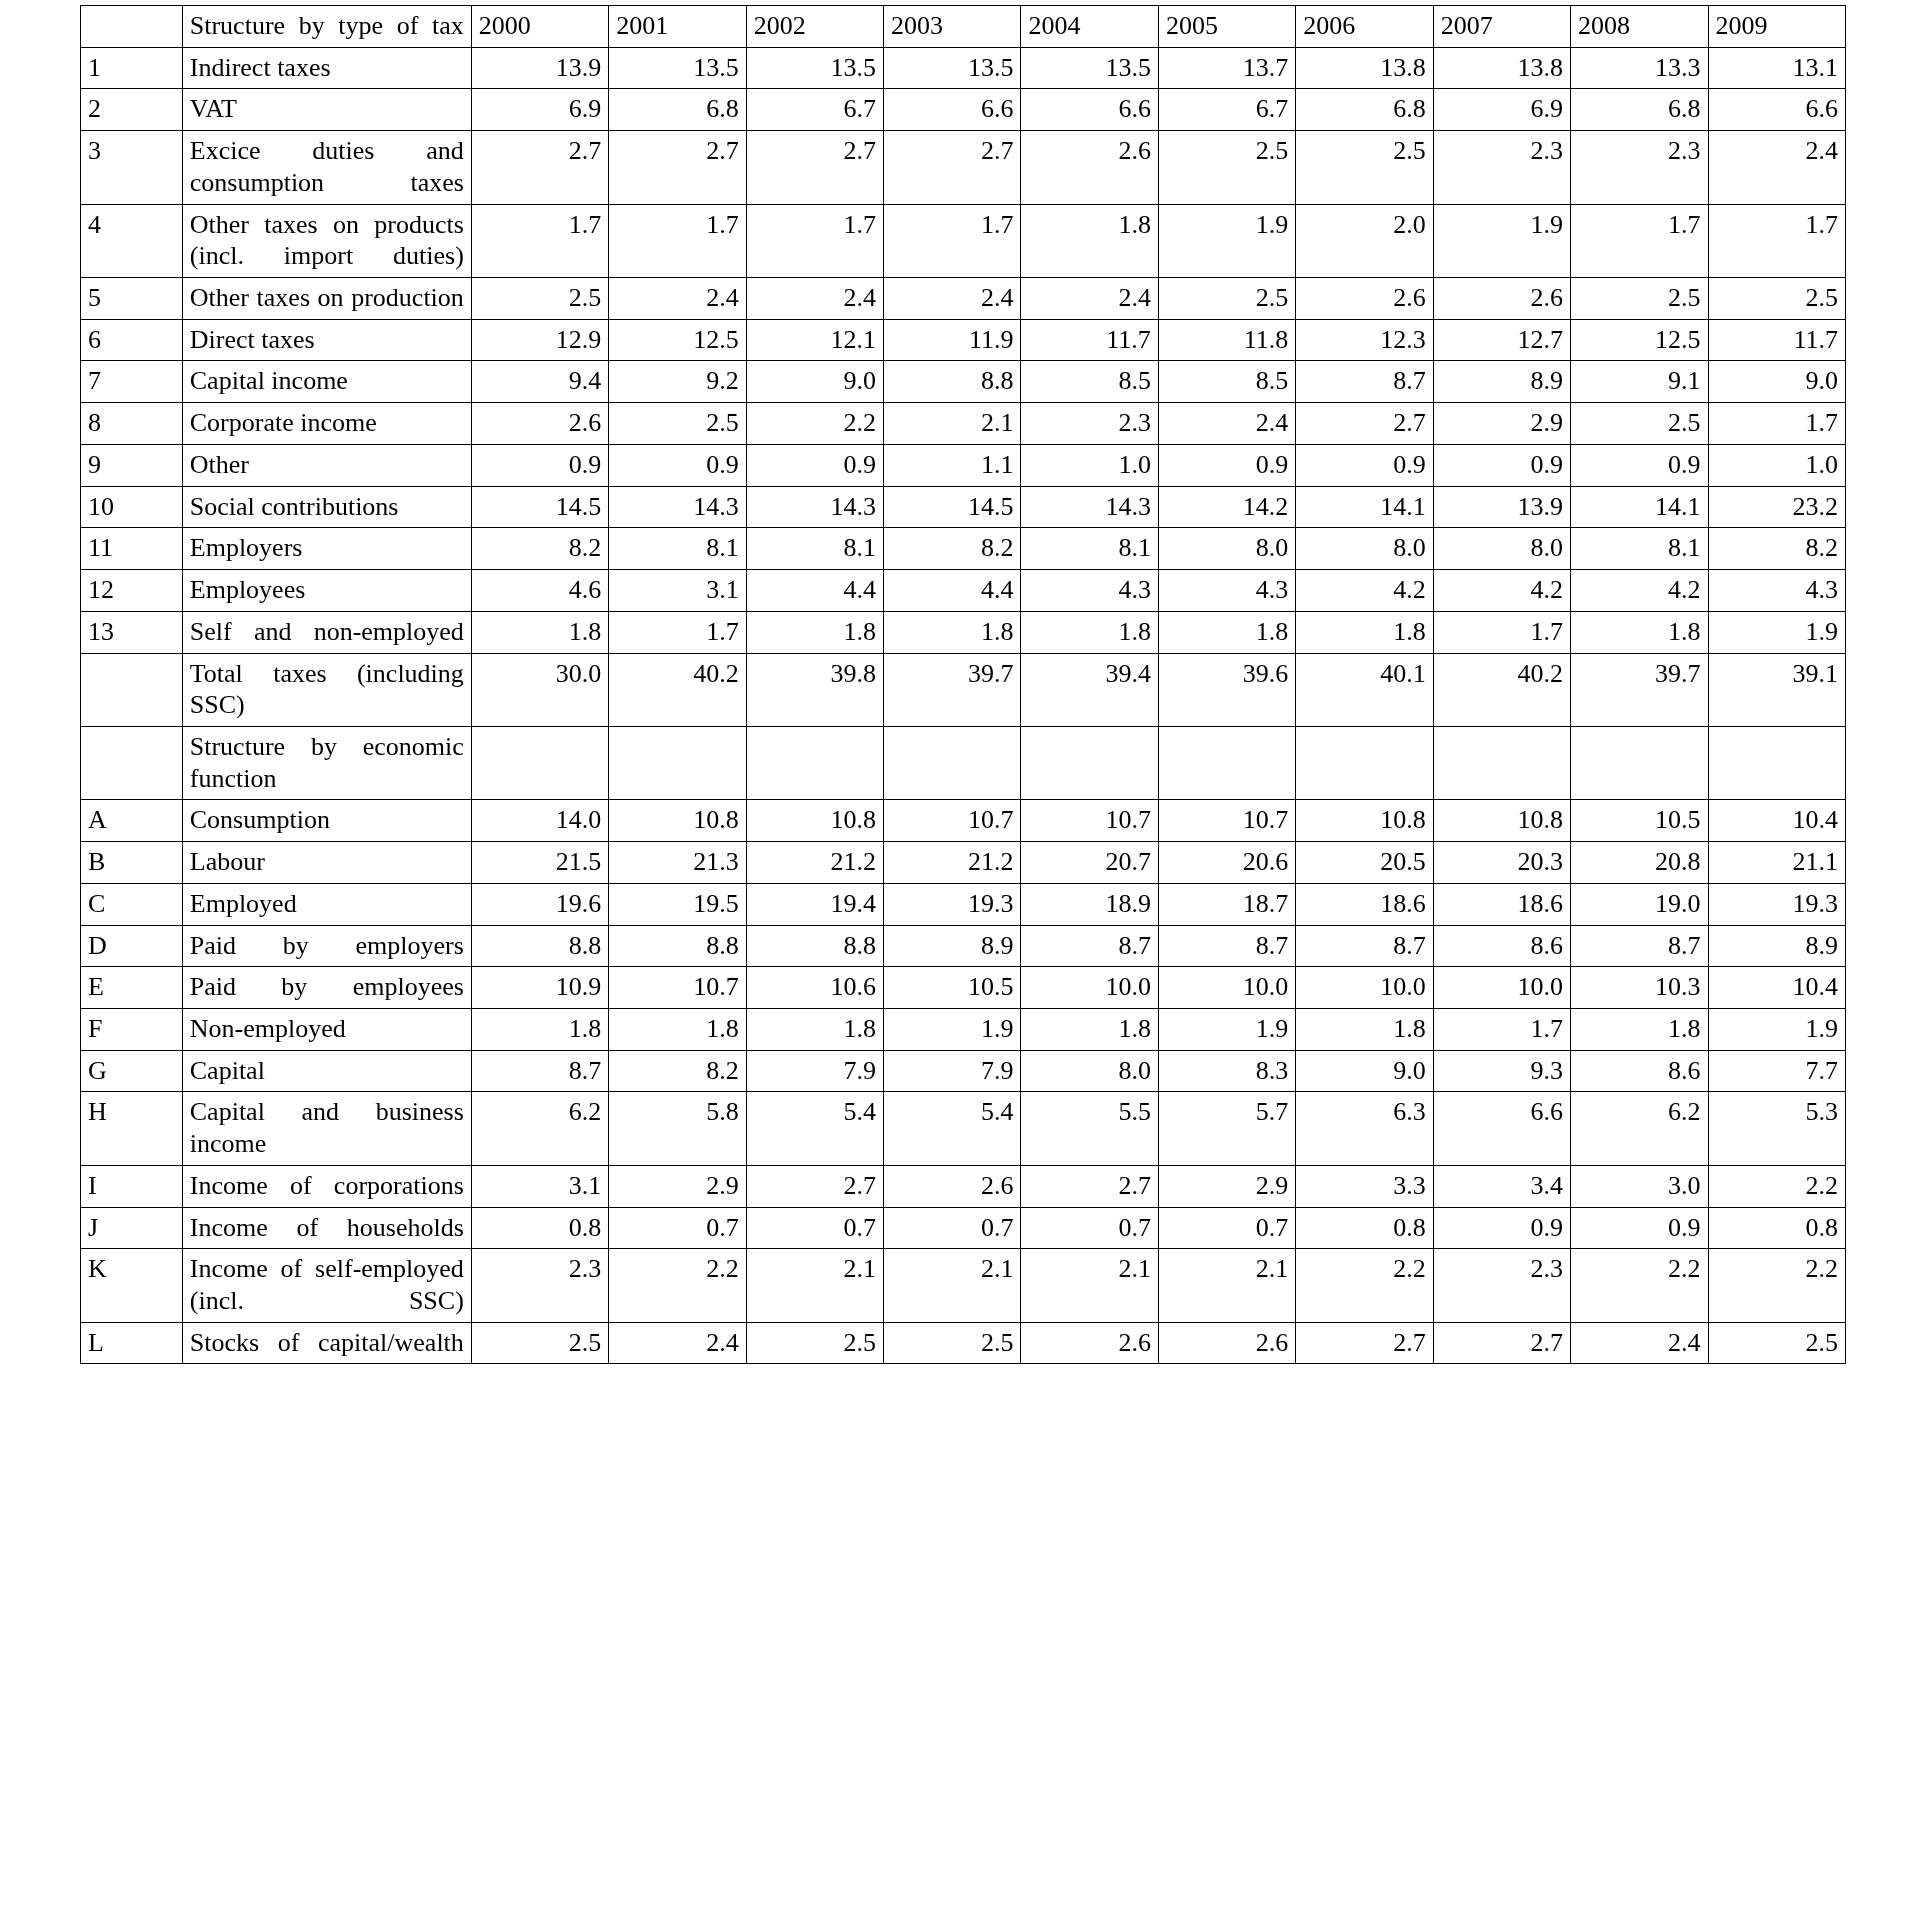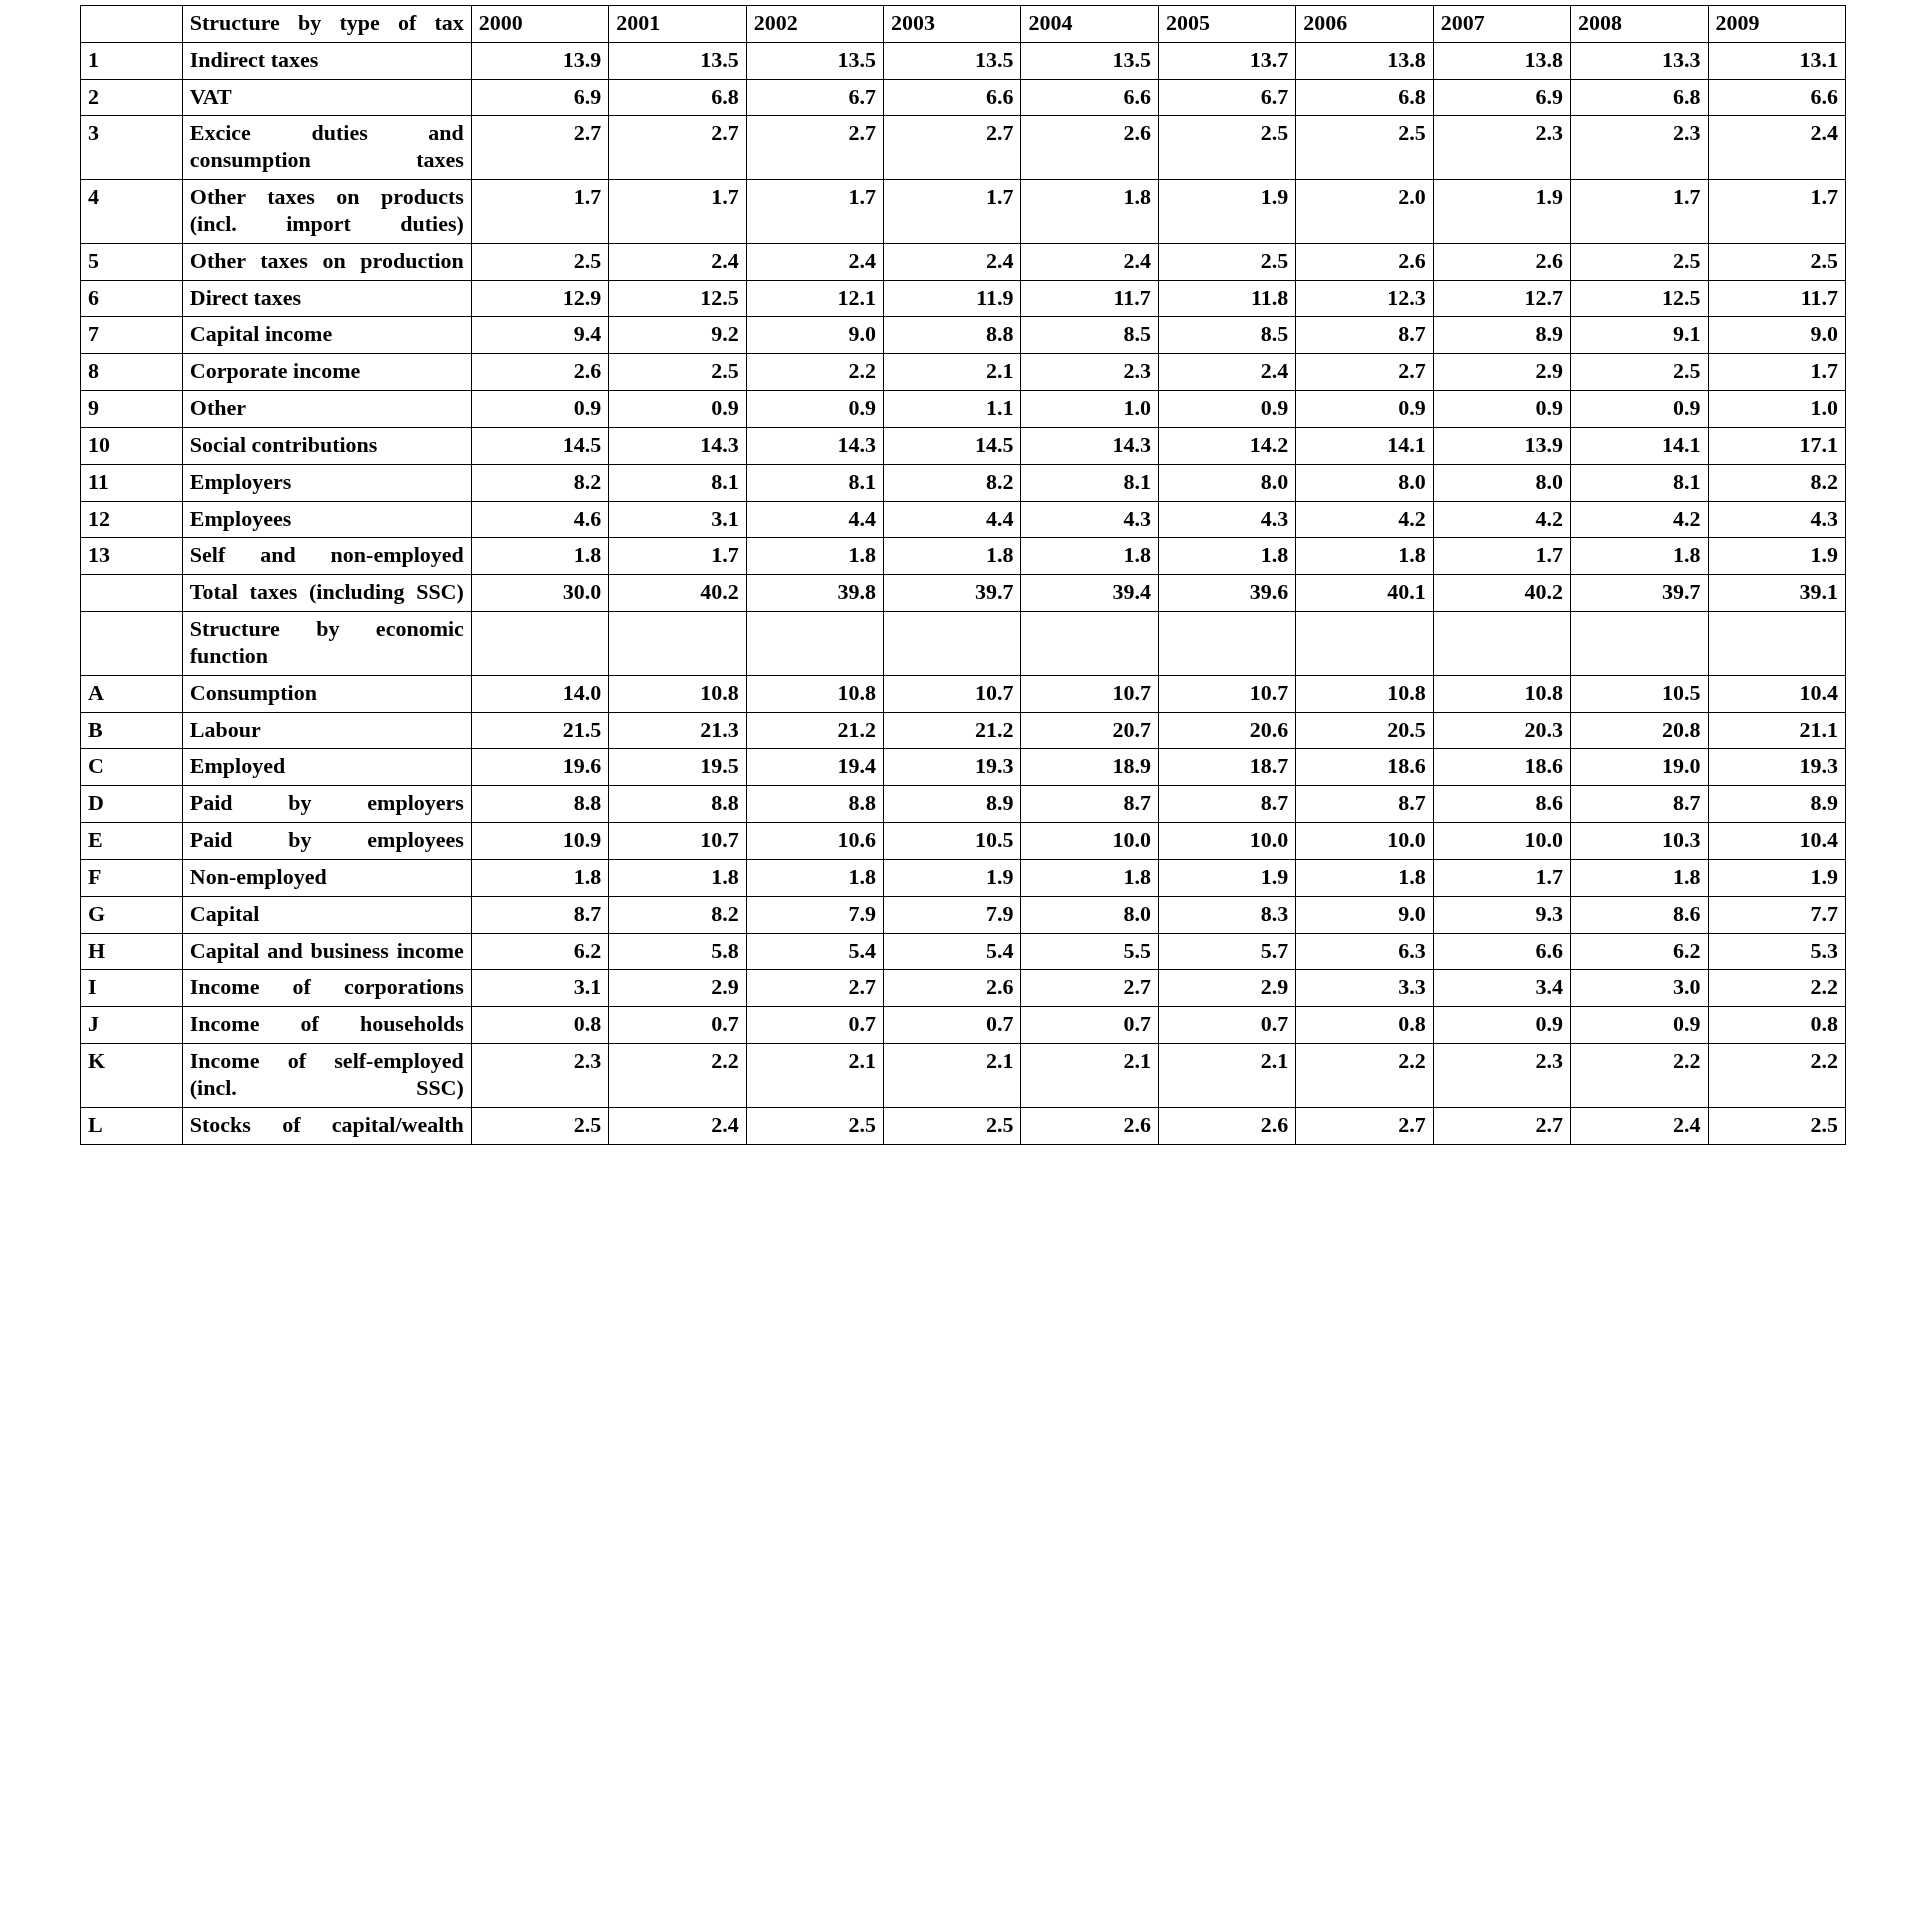--- a/index.html
+++ b/index.html
@@ -15,23 +15,22 @@
     width: 1926px;
     height: 1918px;
     box-sizing: border-box;
     padding: 5px 80px 0 80px;
     background: #ffffff;
   }
   table.tax-table {
     border-collapse: collapse;
     width: 100%;
     table-layout: fixed;
-    font-size: 22px;
+    font-size: 26px;
     line-height: 1.22;
-    font-weight: bold;
   }
   table.tax-table td {
     border: 1.5px solid #000000;
     vertical-align: top;
     padding: 4px 7px 5px 7px;
     box-sizing: border-box;
   }
   col.c-code { width: 100px; }
   col.c-label { width: 284px; }
   col.c-year { width: 135px; }
@@ -225,21 +224,21 @@
           <td class="label nojust">Social contributions</td>
           <td class="num">14.5</td>
           <td class="num">14.3</td>
           <td class="num">14.3</td>
           <td class="num">14.5</td>
           <td class="num">14.3</td>
           <td class="num">14.2</td>
           <td class="num">14.1</td>
           <td class="num">13.9</td>
           <td class="num">14.1</td>
-          <td class="num">17.1</td>
+          <td class="num">23.2</td>
         </tr>
         <tr>
           <td class="code">11</td>
           <td class="label nojust">Employers</td>
           <td class="num">8.2</td>
           <td class="num">8.1</td>
           <td class="num">8.1</td>
           <td class="num">8.2</td>
           <td class="num">8.1</td>
           <td class="num">8.0</td>

